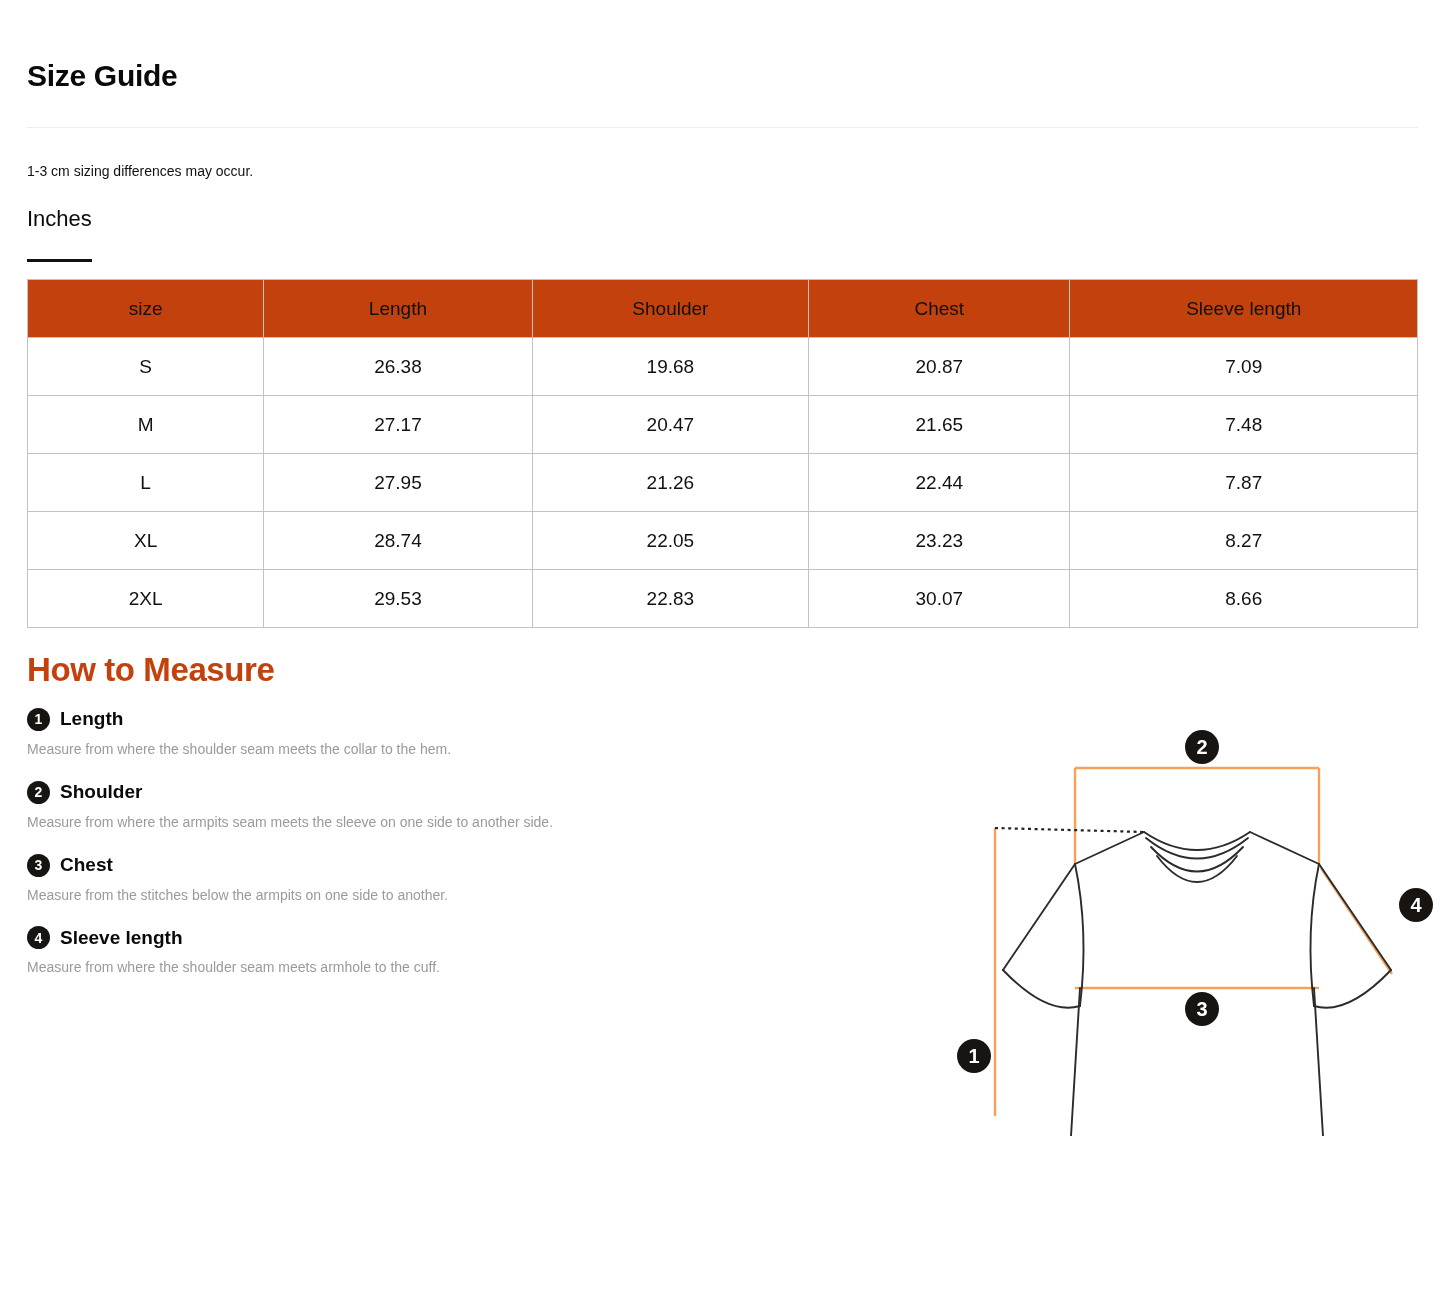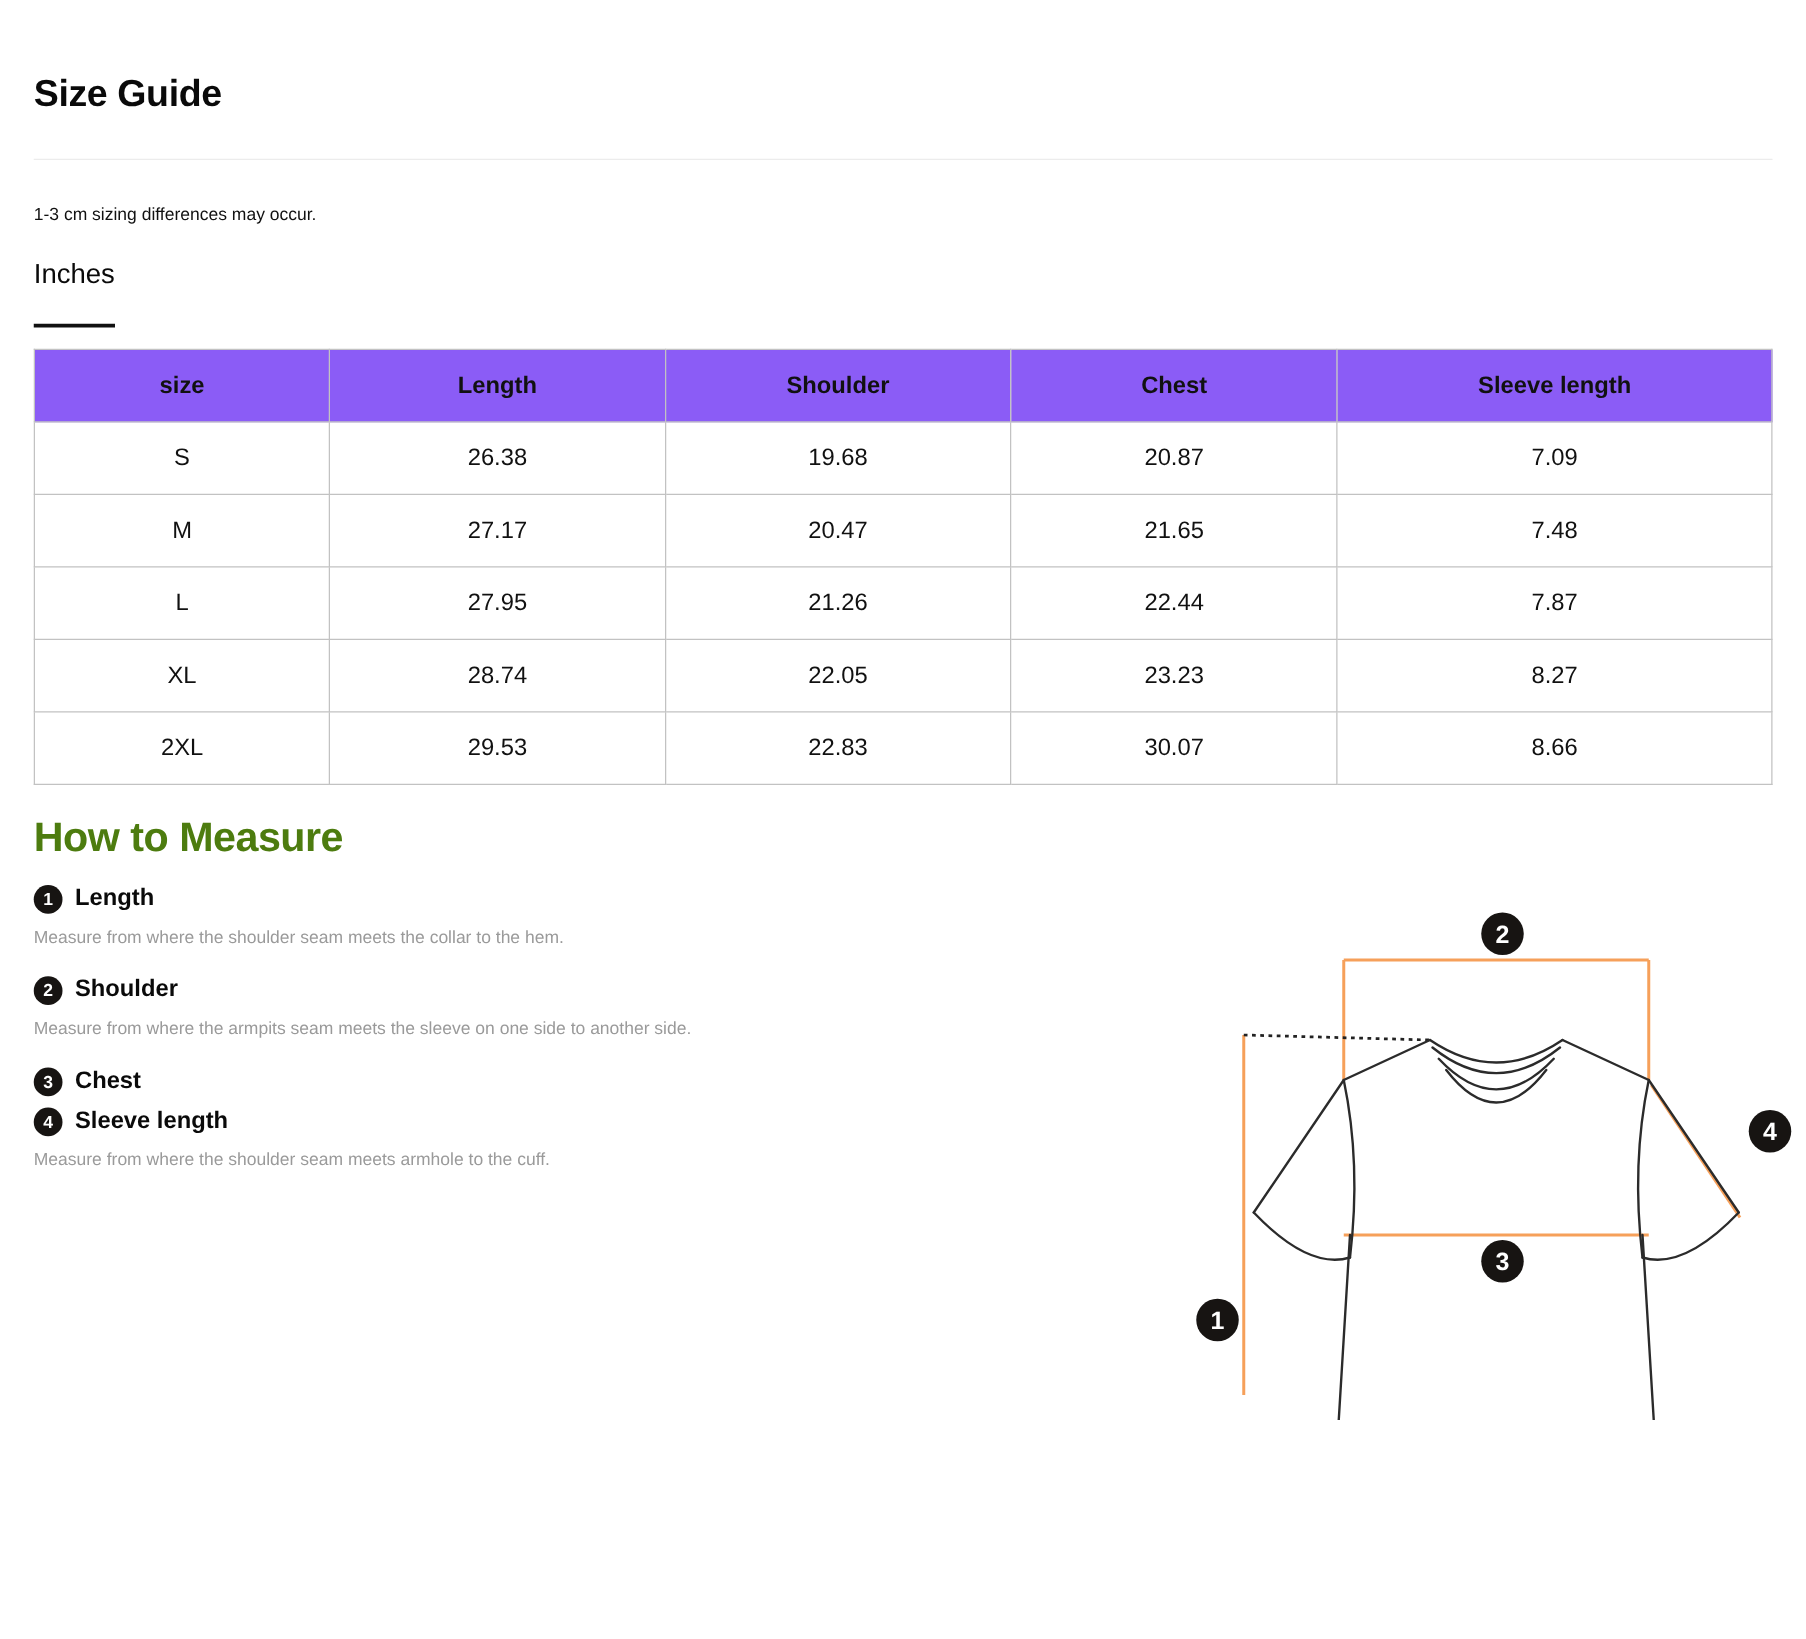--- a/index.html
+++ b/index.html
@@ -73,40 +73,40 @@
   table.size-table th,
   table.size-table td {
     border: 1px solid #c2c2c2;
     text-align: center;
     font-size: 19px;
     color: #111111;
     height: 58px;
     padding: 4px 6px;
   }
   table.size-table th {
-    background: #8b5cf6;
-    font-weight: bold;
+    background: #c2410c;
+    font-weight: normal;
   }
   table.size-table td { font-weight: normal; background: #ffffff; }
   table.size-table col.c0 { width: 17%; }
   table.size-table col.c1 { width: 19.3%; }
   table.size-table col.c2 { width: 19.9%; }
   table.size-table col.c3 { width: 18.8%; }
   table.size-table col.c4 { width: 25%; }
 
   
   .measure-wrap {
     position: relative;
     margin-top: 22px;
   }
   .measure-title {
     font-size: 33px;
     font-weight: bold;
     letter-spacing: -0.4px;
-    color: #4d7c0f;
+    color: #c2410c;
     margin: 0 0 18px 0;
     line-height: 1.2;
   }
   .measure-list { width: 900px; }
   .measure-item { margin-bottom: 2px; }
   .measure-head {
     display: flex;
     align-items: center;
     gap: 10px;
     margin-bottom: 9px;
@@ -238,20 +238,21 @@
           <span class="measure-label">Shoulder</span>
         </div>
         <p class="measure-desc">Measure from where the armpits seam meets the sleeve on one side to another side.</p>
       </div>
 
       <div class="measure-item">
         <div class="measure-head">
           <span class="badge">3</span>
           <span class="measure-label">Chest</span>
         </div>
+        <p class="measure-desc">Measure from the stitches below the armpits on one side to another.</p>
       </div>
 
       <div class="measure-item">
         <div class="measure-head">
           <span class="badge">4</span>
           <span class="measure-label">Sleeve length</span>
         </div>
         <p class="measure-desc">Measure from where the shoulder seam meets armhole to the cuff.</p>
       </div>
 

